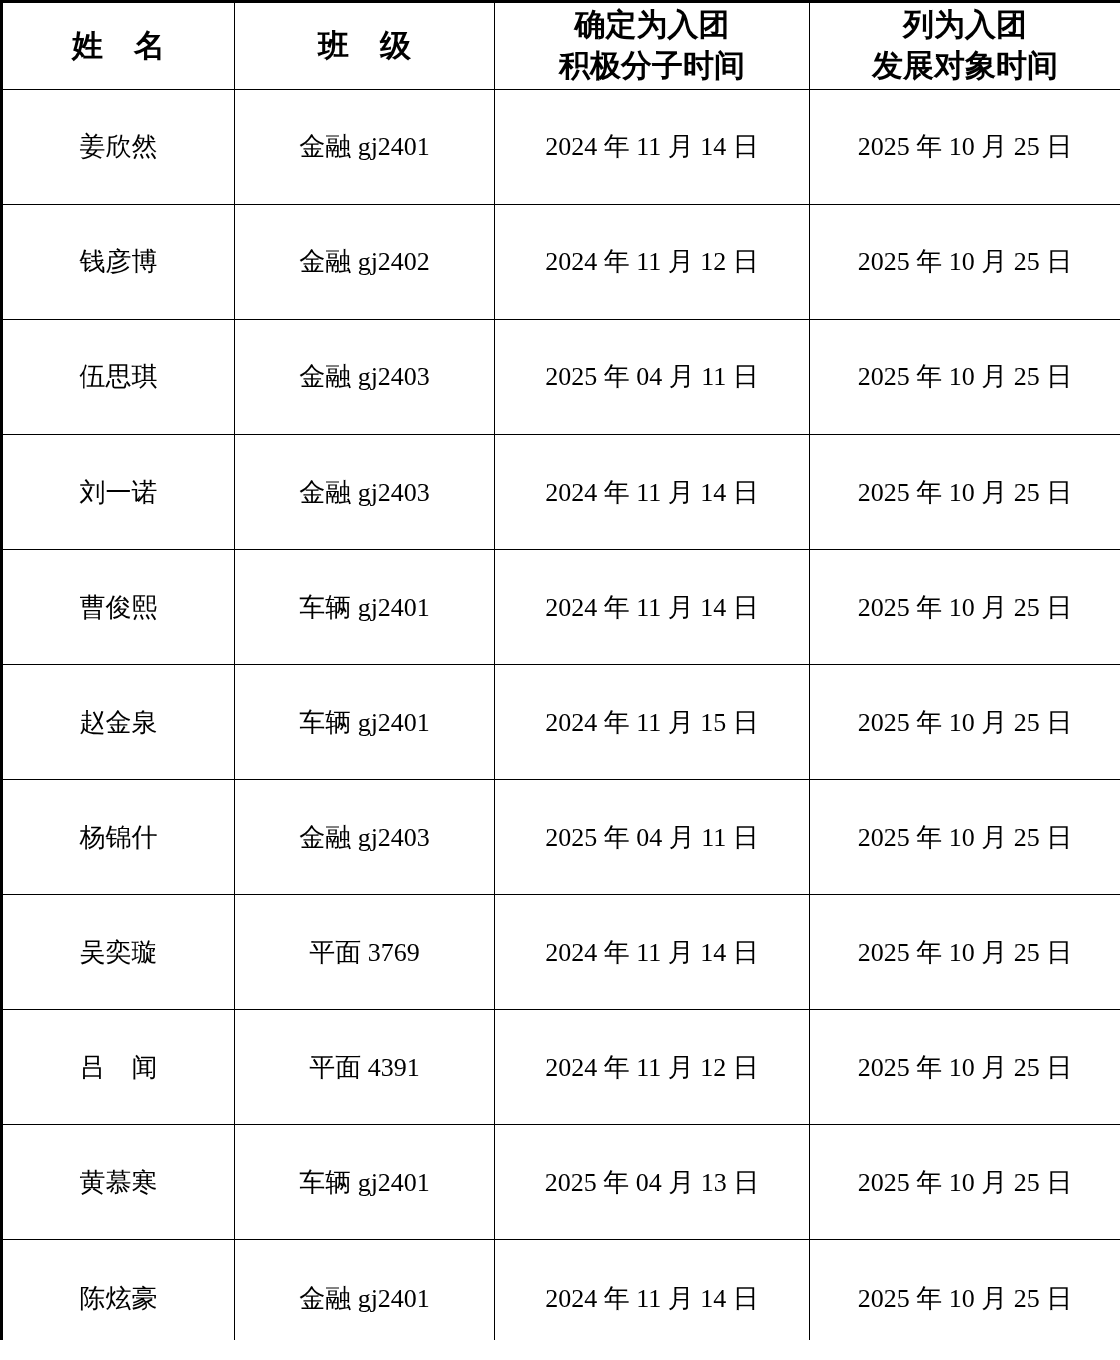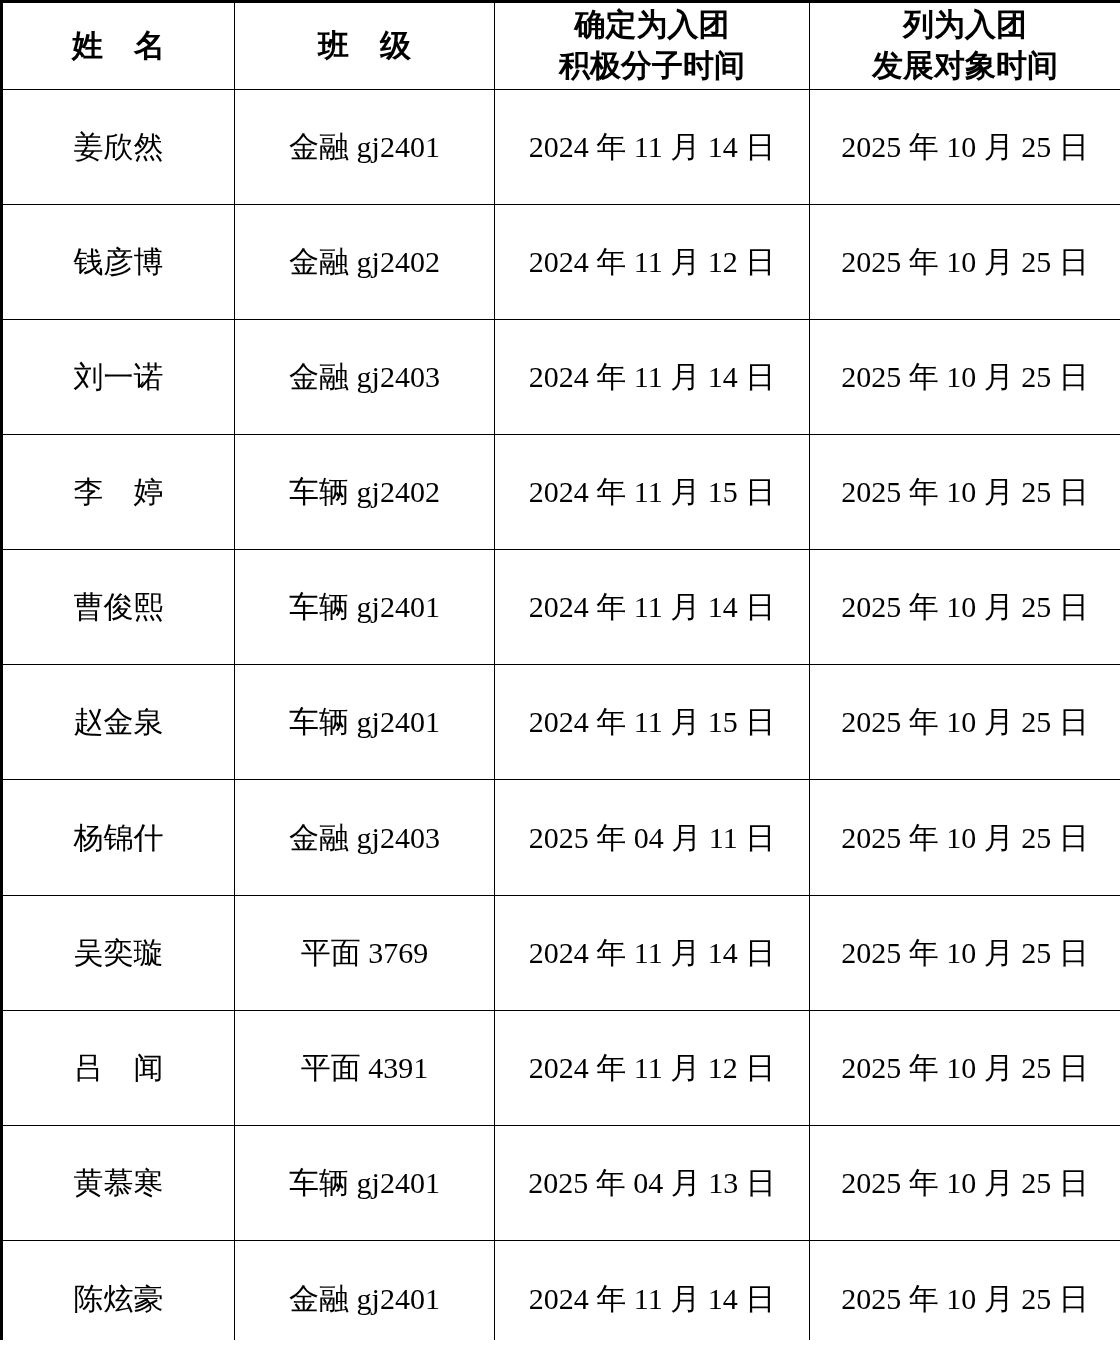--- a/index.html
+++ b/index.html
@@ -35,21 +35,21 @@
     height: 88px;
   }
   table.roster th {
     font-family: "Liberation Sans", "DejaVu Sans", sans-serif;
     font-weight: bold;
     font-size: 31px;
     line-height: 1.32;
   }
   table.roster td {
     font-family: "Liberation Serif", "DejaVu Serif", serif;
-    font-size: 30px;
+    font-size: 26px;
     font-weight: normal;
     line-height: 1.2;
   }
   .hdr-line {
     display: block;
   }
 </style>
 </head>
 <body>
 
@@ -82,29 +82,29 @@
         <td>2024 年 11 月 14 日</td>
         <td>2025 年 10 月 25 日</td>
       </tr>
       <tr>
         <td>钱彦博</td>
         <td>金融 gj2402</td>
         <td>2024 年 11 月 12 日</td>
         <td>2025 年 10 月 25 日</td>
       </tr>
       <tr>
+        <td>伍思琪</td>
+        <td>金融 gj2403</td>
+        <td>2025 年 04 月 11 日</td>
+        <td>2025 年 10 月 25 日</td>
+      </tr>
+      <tr>
         <td>刘一诺</td>
         <td>金融 gj2403</td>
         <td>2024 年 11 月 14 日</td>
-        <td>2025 年 10 月 25 日</td>
-      </tr>
-      <tr>
-        <td>李　婷</td>
-        <td>车辆 gj2402</td>
-        <td>2024 年 11 月 15 日</td>
         <td>2025 年 10 月 25 日</td>
       </tr>
       <tr>
         <td>曹俊熙</td>
         <td>车辆 gj2401</td>
         <td>2024 年 11 月 14 日</td>
         <td>2025 年 10 月 25 日</td>
       </tr>
       <tr>
         <td>赵金泉</td>

